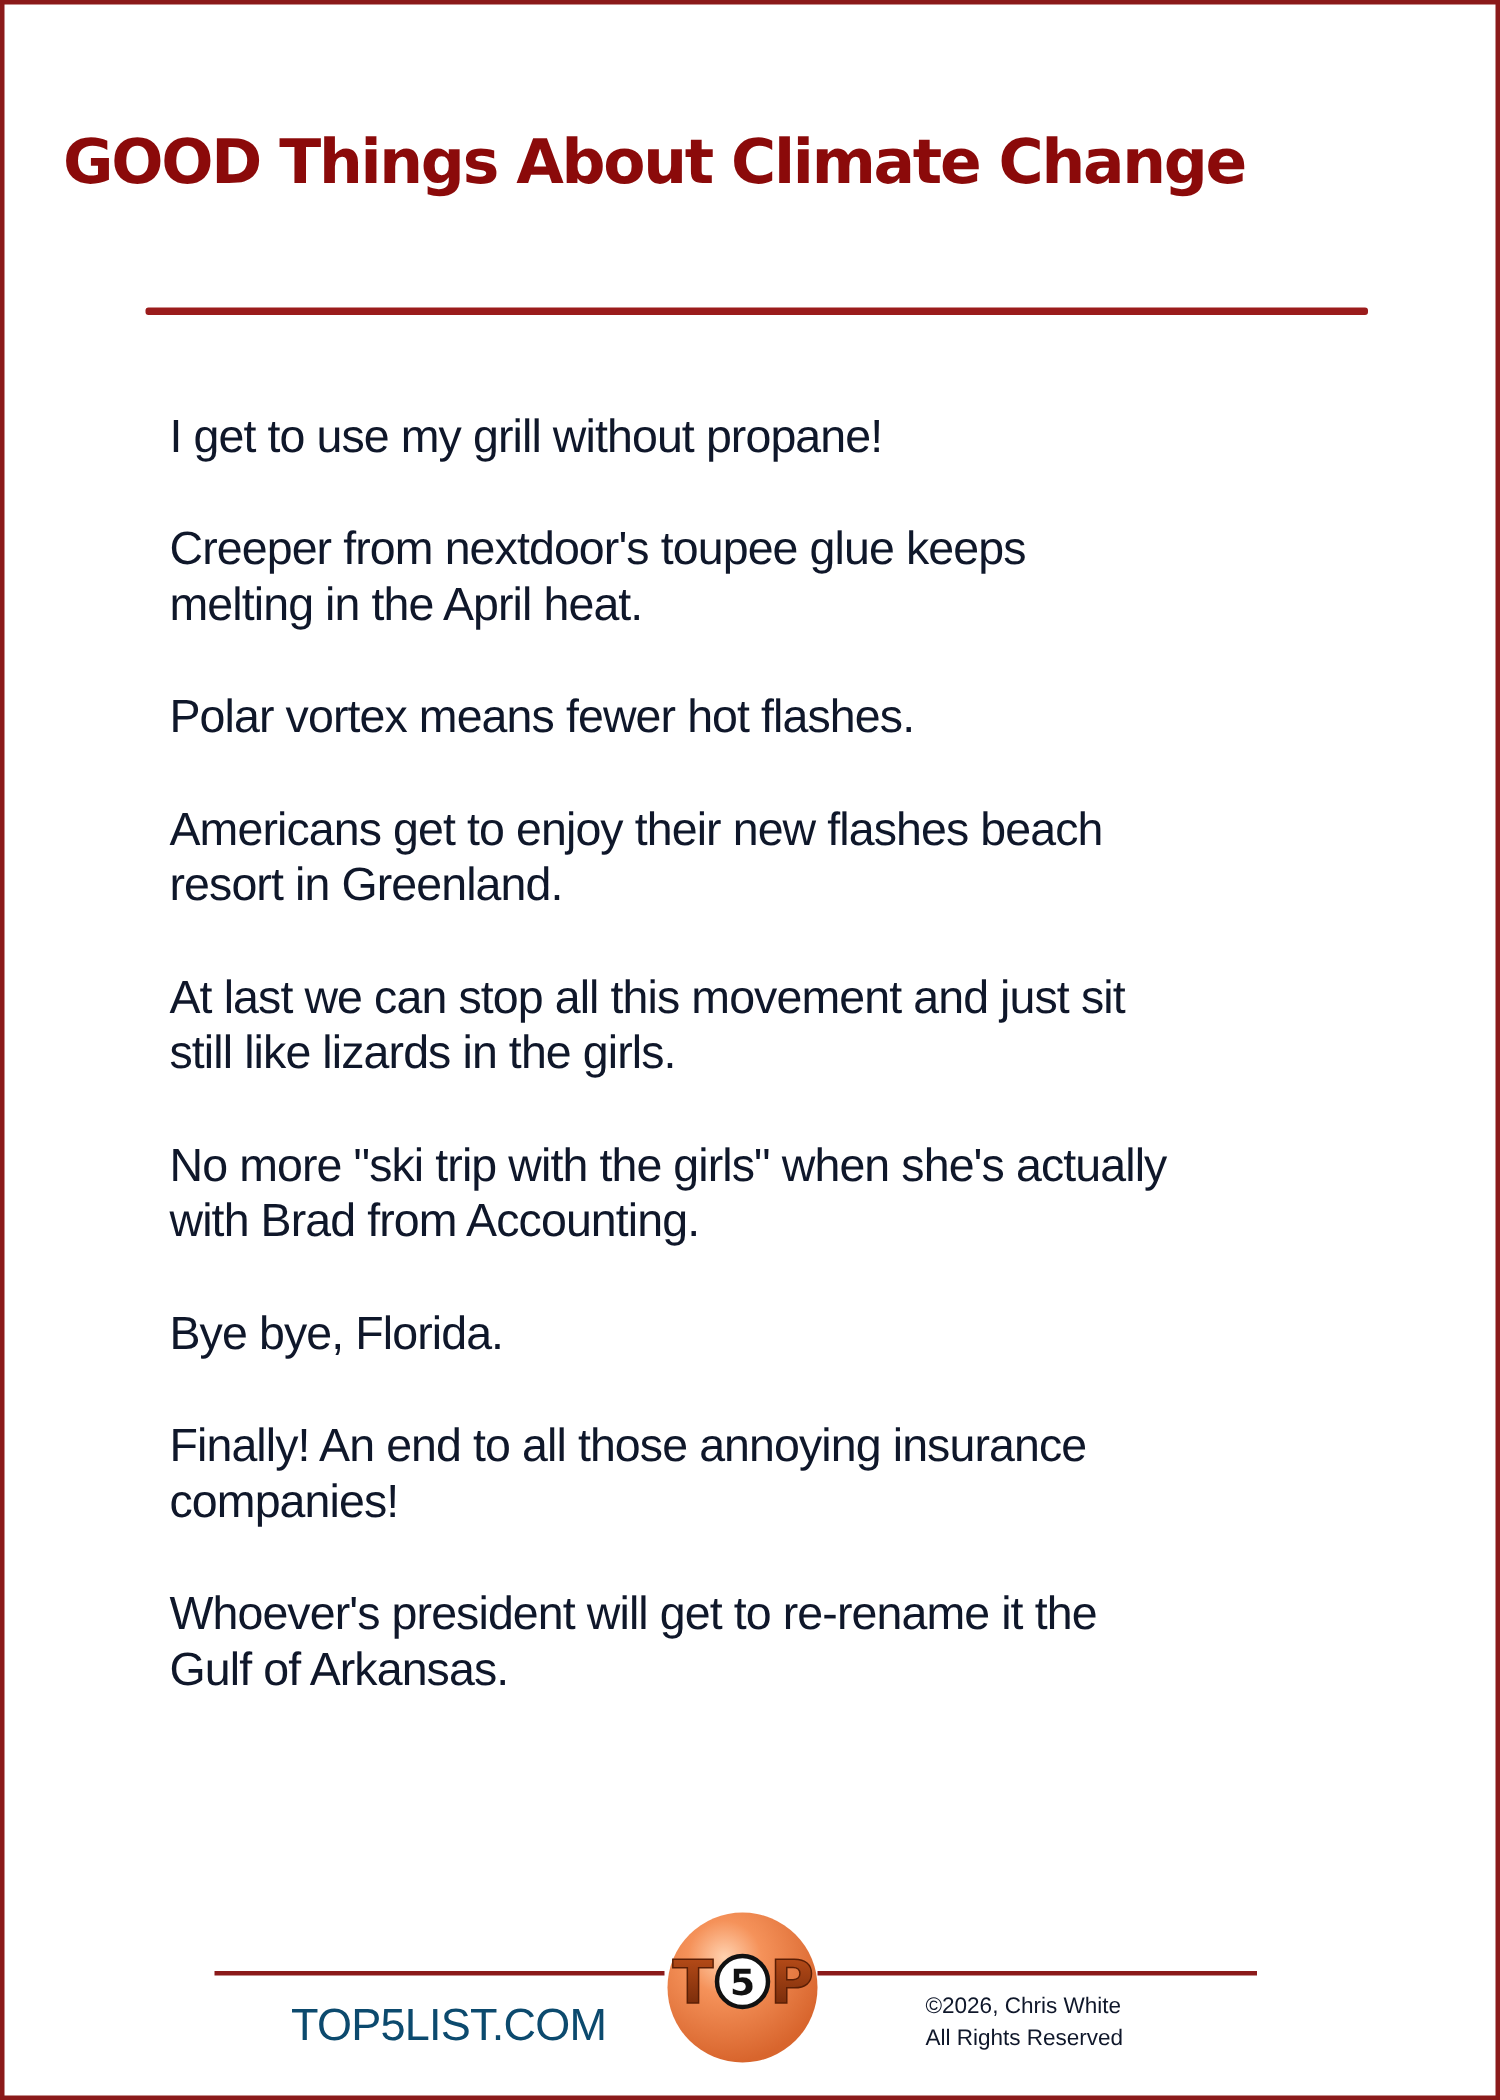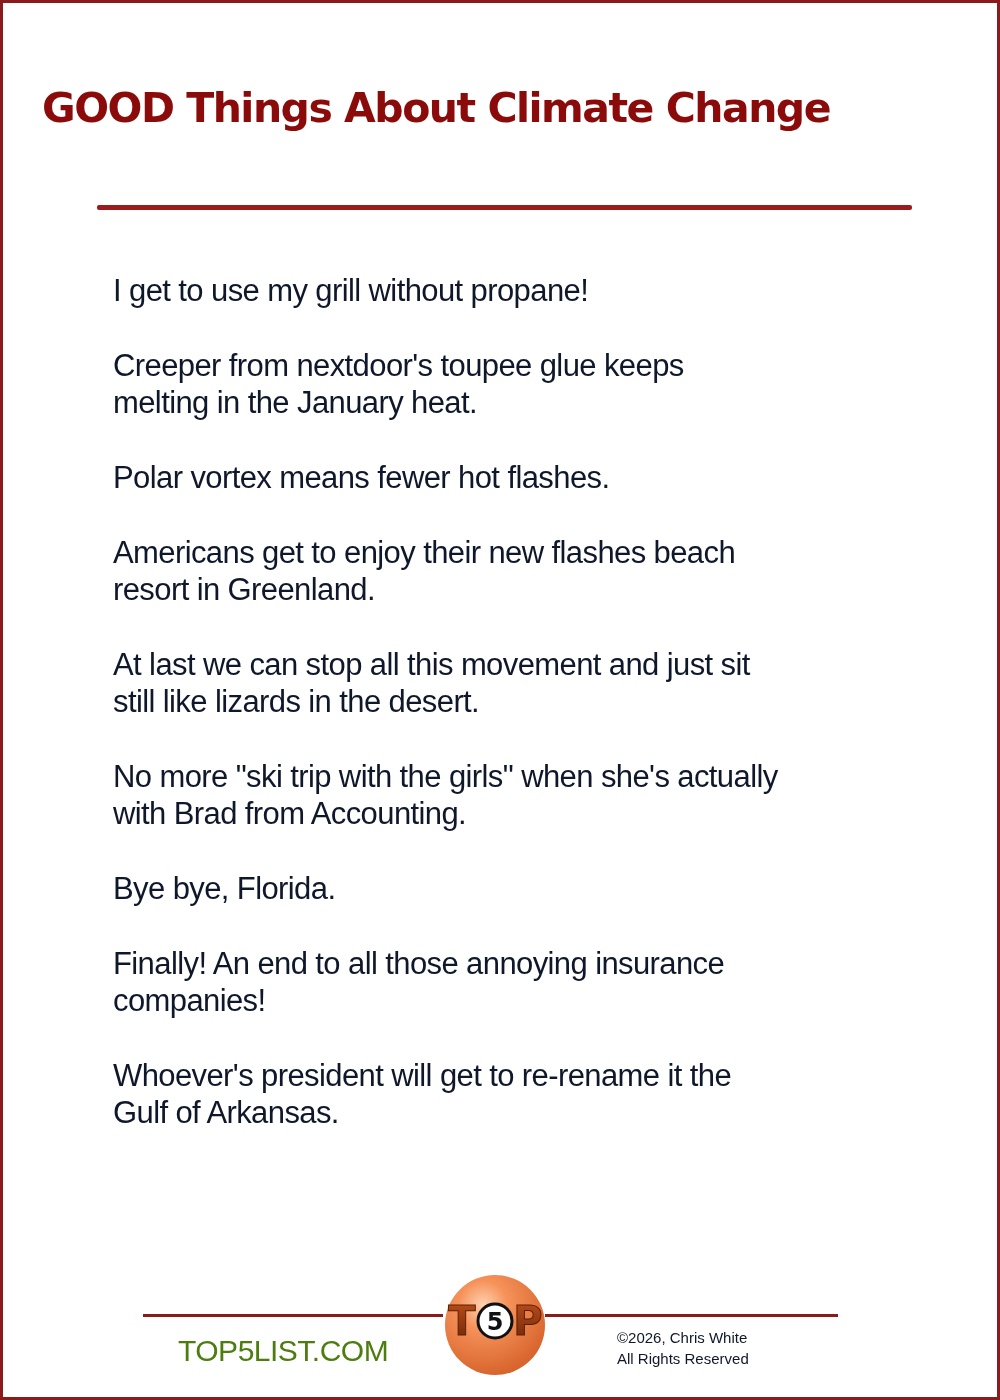--- a/index.html
+++ b/index.html
@@ -22,47 +22,47 @@
     font-family: "Liberation Sans", sans-serif; color: #0f172a;
     font-size: 31px; line-height: 37px; letter-spacing: -0.6px;
   }
   .item { margin: 0 0 38px 0; white-space: pre-line; }
   .footer-rule {
     position: absolute; top: 1314px; height: 3px; background: #8b1a1a;
   }
   .footer-rule.left { left: 143px; width: 300px; }
   .footer-rule.right { left: 545px; width: 293px; }
   .site {
-    position: absolute; left: 178px; top: 1334px;
-    font-family: "Liberation Sans", sans-serif; font-size: 30px; color: #4d7c0f;
+    position: absolute; left: 194px; top: 1334px;
+    font-family: "Liberation Sans", sans-serif; font-size: 30px; color: #0c4a6e;
     letter-spacing: -0.5px;
   }
   .copyright {
     position: absolute; left: 617px; top: 1327px;
     font-family: "Liberation Sans", sans-serif; font-size: 15px; line-height: 21px; color: #0f172a;
   }
   .logo { position: absolute; left: 440px; top: 1270px; width: 110px; height: 110px; }
 </style>
 </head>
 <body>
 
 <div class="frame"></div>
 
 <h1 class="title">GOOD Things About Climate Change</h1>
 <div class="title-rule"></div>
 
 <div class="items">
   <p class="item">I get to use my grill without propane!</p>
   <p class="item">Creeper from nextdoor's toupee glue keeps
-melting in the January heat.</p>
+melting in the April heat.</p>
   <p class="item">Polar vortex means fewer hot flashes.</p>
   <p class="item">Americans get to enjoy their new flashes beach
 resort in Greenland.</p>
   <p class="item">At last we can stop all this movement and just sit
-still like lizards in the desert.</p>
+still like lizards in the girls.</p>
   <p class="item">No more "ski trip with the girls" when she's actually
 with Brad from Accounting.</p>
   <p class="item">Bye bye, Florida.</p>
   <p class="item">Finally! An end to all those annoying insurance
 companies!</p>
   <p class="item">Whoever's president will get to re-rename it the
 Gulf of Arkansas.</p>
 </div>
 
 <div class="footer-rule left"></div>

